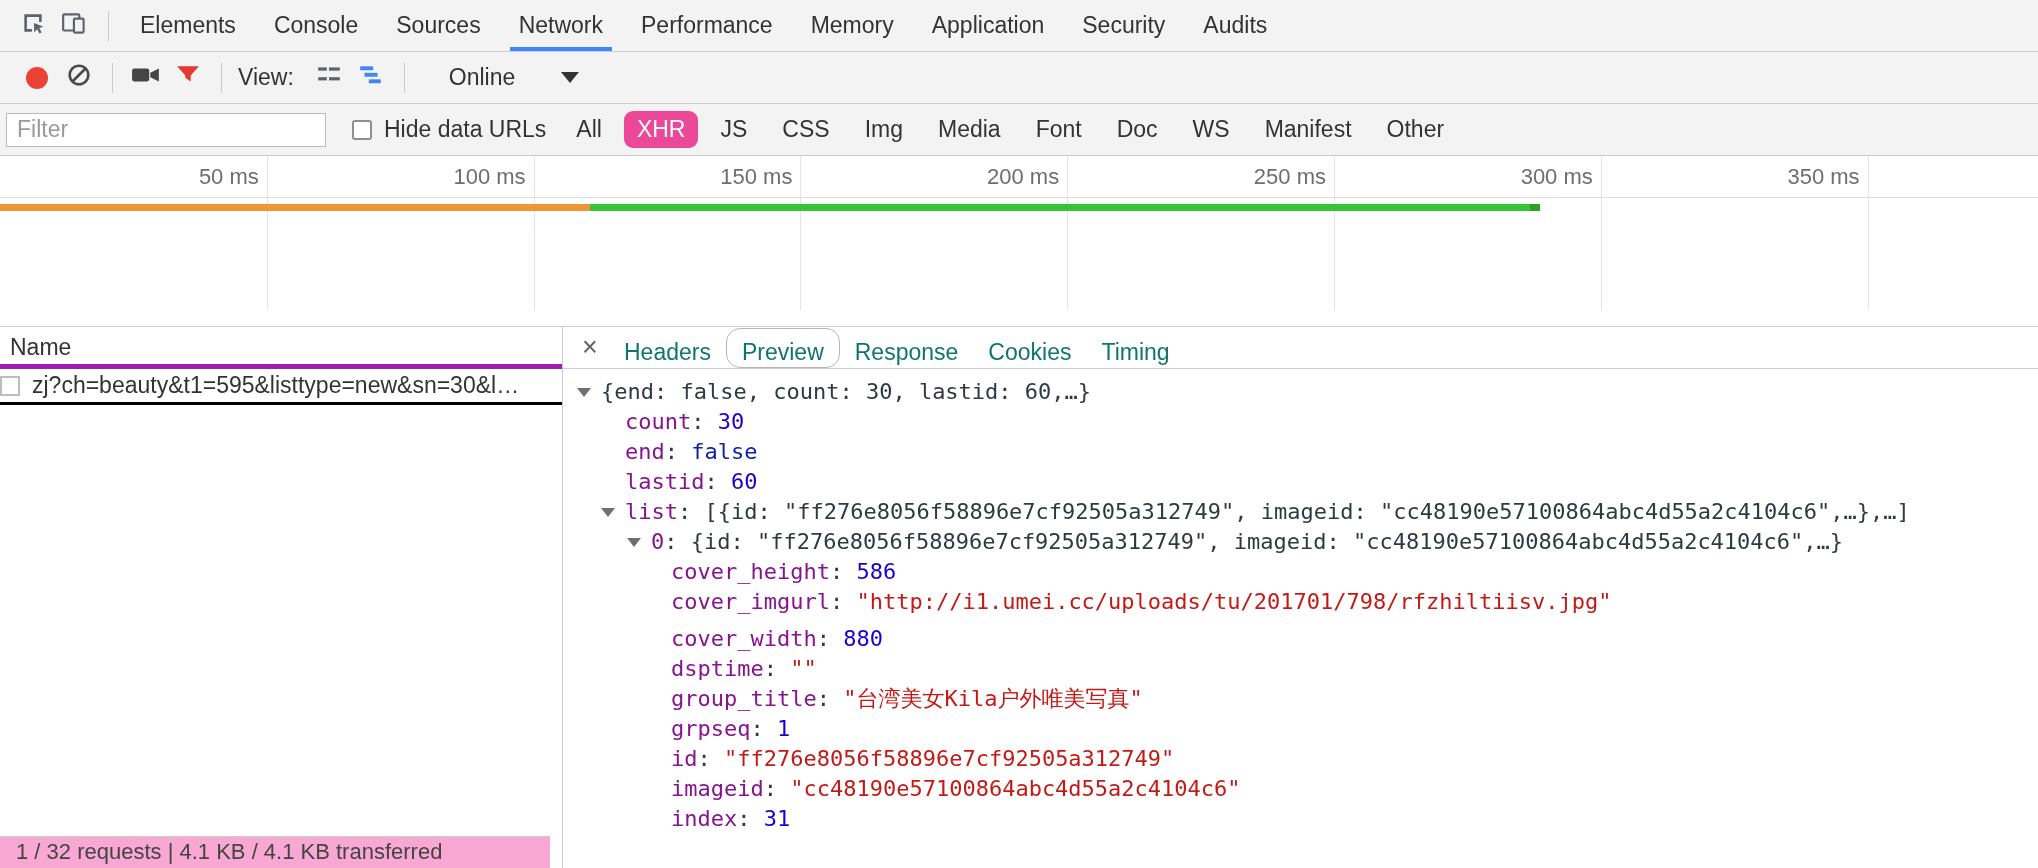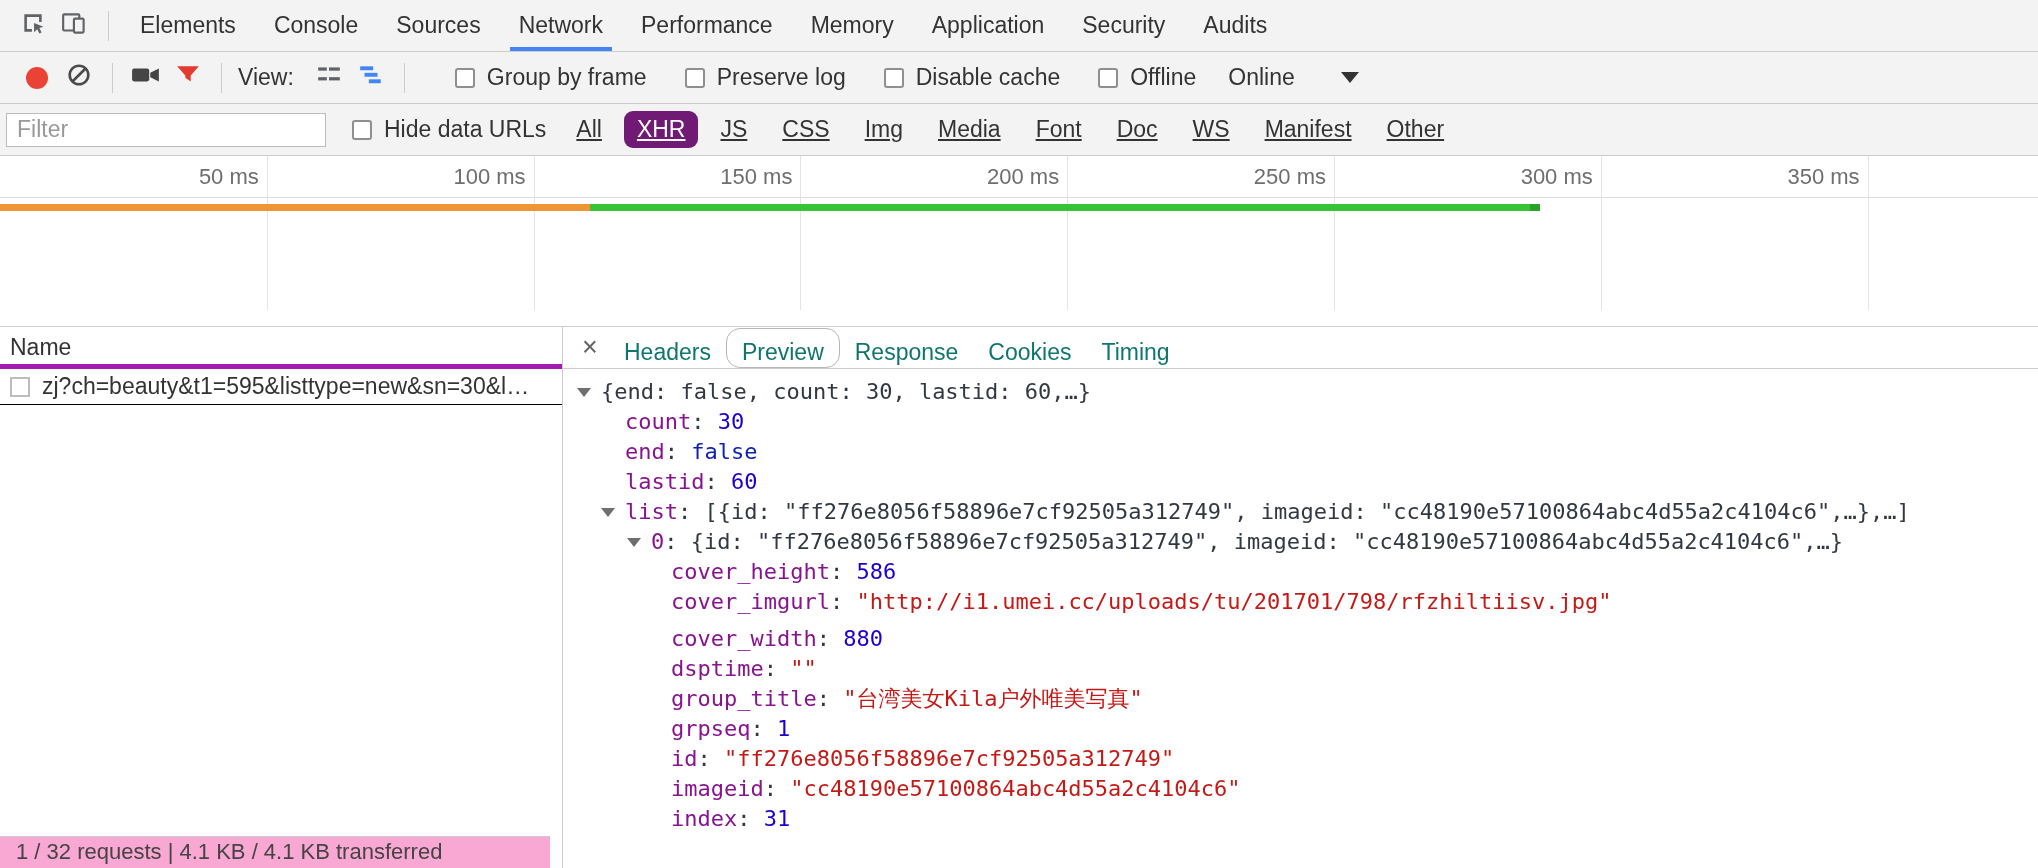--- a/index.html
+++ b/index.html
@@ -19,33 +19,33 @@
   .view-label { margin:0 14px 0 4px; color:#333; }
   .cb-group { display:flex; align-items:center; margin-left:38px; }
   .checkbox-box { width:20px; height:20px; border:2px solid #8f8f8f; border-radius:3px; background:#fff; margin-right:12px; flex:none; }
   .throttling { display:flex; align-items:center; margin-left:32px; }
   .caret { width:0; height:0; border-left:9px solid transparent; border-right:9px solid transparent; border-top:11px solid #333; margin-left:46px; }
 
   #toolbar3 { height:52px; padding-left:6px; }
   .filter-input { width:320px; height:34px; border:1px solid #bbb; background:#fff; font:inherit; padding:0 10px; color:#333; }
   .filter-input::placeholder { color:#999; }
   #toolbar3 .cb-group { margin-left:26px; margin-right:8px; }
-  .filter-pill { padding:5px 13px; margin-left:9px; border-radius:9px; color:#333;text-decoration:underline; }
-  .filter-pill.active { background:#701a75; color:#fff; }
+  .filter-pill { padding:5px 13px; margin-left:9px; border-radius:9px; color:#333; }
+  .filter-pill.active { background:#ec4899; color:#fff; }
 
   #overview { position:relative; height:170px; background:#fff; }
   .ruler-strip { position:absolute; top:0; left:0; right:0; height:42px; border-bottom:1px solid #dcdcdc; }
   .tick-label { position:absolute; top:0; height:42px; line-height:42px; width:110px; text-align:right; color:#6e6e6e; font-size:22px; }
   .grid-line { position:absolute; top:0; height:154px; width:1px; background:#e4e4e4; }
   .overview-bar-seg { position:absolute; top:48px; height:7px; }
 
   #split { display:flex; height:542px; border-top:1px solid #ccc; background:#fff; }
   #left-panel { position:relative; width:563px; border-right:1px solid #ccc; flex:none; }
   #name-header { height:42px; line-height:41px; padding-left:10px; border-bottom:5px solid #a21caf; color:#333; }
-  .request-row { display:flex; align-items:center; height:36px; padding-left:10px; border-bottom:1px solid #000000; }
+  .request-row { display:flex; align-items:center; height:36px; border-bottom:3px solid #000000; }
   .req-icon { width:20px; height:20px; border:2px solid #bdbdbd; background:#fff; margin-right:12px; flex:none; }
   .req-name { white-space:nowrap; overflow:hidden; text-overflow:ellipsis; }
   #status-bar { position:absolute; left:0; right:12px; bottom:0; height:32px; line-height:30px; border-top:1px solid #ccc; background:#f9a8d4; padding-left:16px; font-size:22px; color:#444; }
 
   #right-panel { flex:1; display:flex; flex-direction:column; overflow:hidden; background:#fff; }
   #detail-tabs { display:flex; align-items:center; height:42px; border-bottom:1px solid #ccc; padding-left:8px; background:#fff; flex:none; }
   .close-btn { width:38px; text-align:center; font-size:27px; color:#5f6368; }
   .detail-tab { padding:4px 15px; height:42px; line-height:42px; color:#0f766e; }
   .detail-tab.active { position:relative; z-index:1; border:1px solid #b6b6b6; border-radius:14px; background:#fff; height:40px; line-height:38px; margin-top:1px; }
 
@@ -136,38 +136,20 @@
   <div class="tool-btn">
     <span>
       <svg width="26" height="26" viewBox="0 0 24 24" fill="#4285f4">
         <rect x="2" y="4" width="12" height="3.6"></rect>
         <rect x="6" y="10" width="12" height="3.6"></rect>
         <rect x="10" y="16" width="11" height="3.6"></rect>
       </svg>
     </span>
   </div>
   <div class="separator"></div>
-  <div id="toolbar-checkboxes" style="display:flex; align-items:center;">
-      <div class="cb-group">
-        <span class="checkbox-box"></span>
-        <span>Group by frame</span>
-      </div>
-      <div class="cb-group">
-        <span class="checkbox-box"></span>
-        <span>Preserve log</span>
-      </div>
-      <div class="cb-group">
-        <span class="checkbox-box"></span>
-        <span>Disable cache</span>
-      </div>
-      <div class="cb-group">
-        <span class="checkbox-box"></span>
-        <span>Offline</span>
-      </div>
-    </div>
   <div class="throttling">
     <span>Online</span>
     <span class="caret"></span>
   </div>
 </div>
 
 <div class="bar" id="toolbar3">
   <input class="filter-input" value="" placeholder="Filter" style="">
   <div class="cb-group">
     <span class="checkbox-box"></span>

